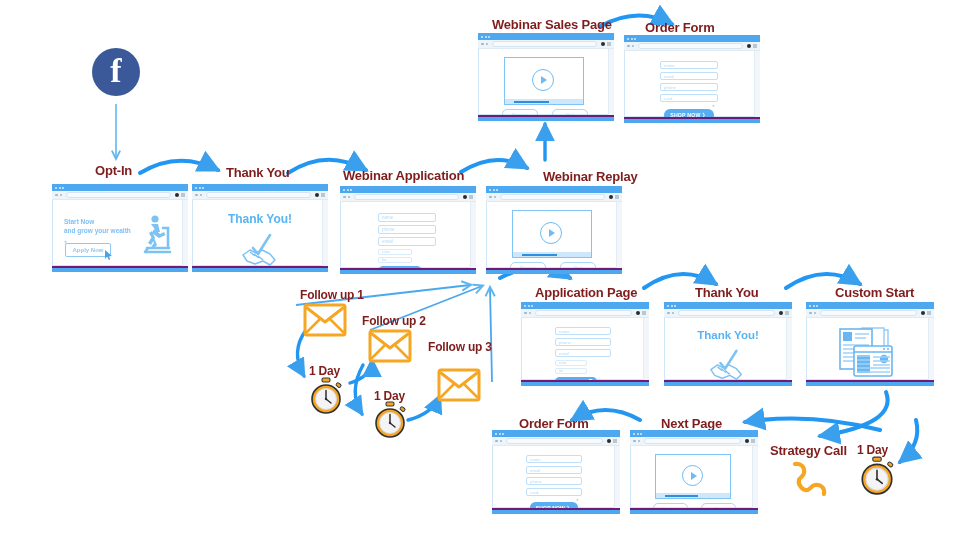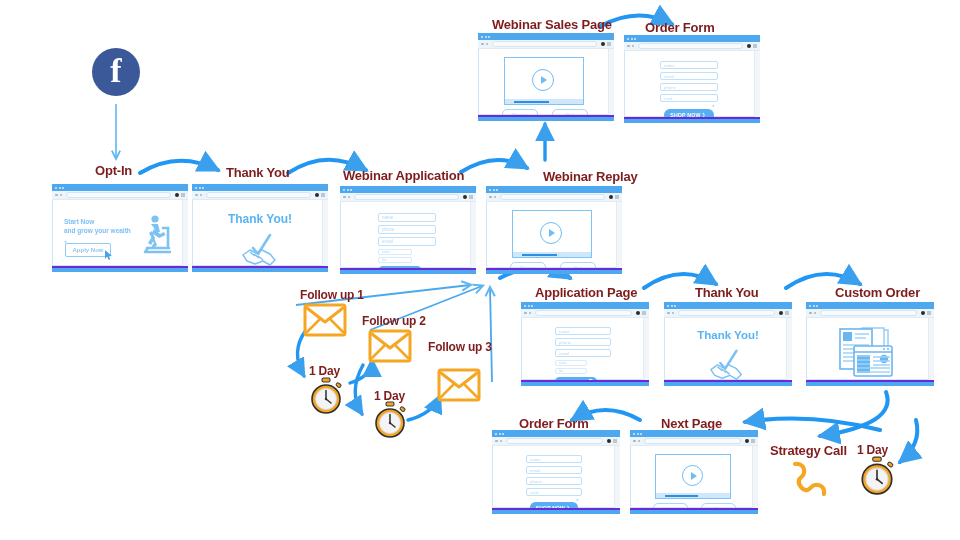--- a/index.html
+++ b/index.html
@@ -11,21 +11,21 @@
   .svg-layer{position:absolute;left:0;top:0;width:960px;height:540px;pointer-events:none;}
 
   
   .lbl{
     position:absolute;color:#7f1d1d;font-weight:bold;
     font-family:"Liberation Sans", sans-serif;
     letter-spacing:-0.2px;white-space:nowrap;text-align:center;
   }
 
   
-  .win{position:absolute;background:#6d28d9;}
+  .win{position:absolute;background:#701a75;}
   .win .frame{
     position:absolute;left:0;top:0;right:0;bottom:6px;
     border:1px solid #cfe6f7;border-top:none;background:#fff;
     box-sizing:border-box;
   }
   .win .tbar{
     position:absolute;left:0;top:0;width:100%;height:7px;
     background:#4ea8f0;box-sizing:border-box;
   }
   .win .tdots{position:absolute;left:3px;top:2.5px;display:flex;gap:1.5px;}
@@ -144,21 +144,21 @@
   </div>
 
   <div class="lbl" style="left:95px;top:163px;font-size:13px;">Opt-In</div>
   <div class="lbl" style="left:226px;top:165px;font-size:13px;">Thank You</div>
   <div class="lbl" style="left:343px;top:168px;font-size:13px;">Webinar Application</div>
   <div class="lbl" style="left:504px;top:169px;font-size:13px;margin-left:39px;">Webinar Replay</div>
   <div class="lbl" style="left:492px;top:17px;font-size:13px;">Webinar Sales Page</div>
   <div class="lbl" style="left:645px;top:20px;font-size:13px;">Order Form</div>
   <div class="lbl" style="left:535px;top:285px;font-size:13px;">Application Page</div>
   <div class="lbl" style="left:695px;top:285px;font-size:13px;">Thank You</div>
-  <div class="lbl" style="left:835px;top:285px;font-size:13px;">Custom Order</div>
+  <div class="lbl" style="left:835px;top:285px;font-size:13px;">Custom Start</div>
   <div class="lbl" style="left:519px;top:416px;font-size:13px;">Order Form</div>
   <div class="lbl" style="left:661px;top:416px;font-size:13px;">Next Page</div>
 
   <div class="lbl" style="left:300px;top:288px;font-size:12px;">Follow up 1</div>
   <div class="lbl" style="left:362px;top:314px;font-size:12px;">Follow up 2</div>
   <div class="lbl" style="left:428px;top:340px;font-size:12px;">Follow up 3</div>
   <div class="lbl" style="left:309px;top:364px;font-size:12px;">1 Day</div>
   <div class="lbl" style="left:374px;top:389px;font-size:12px;">1 Day</div>
   <div class="lbl" style="left:857px;top:443px;font-size:12px;">1 Day</div>
   <div class="lbl" style="left:770px;top:443px;font-size:13px;">Strategy Call</div>

